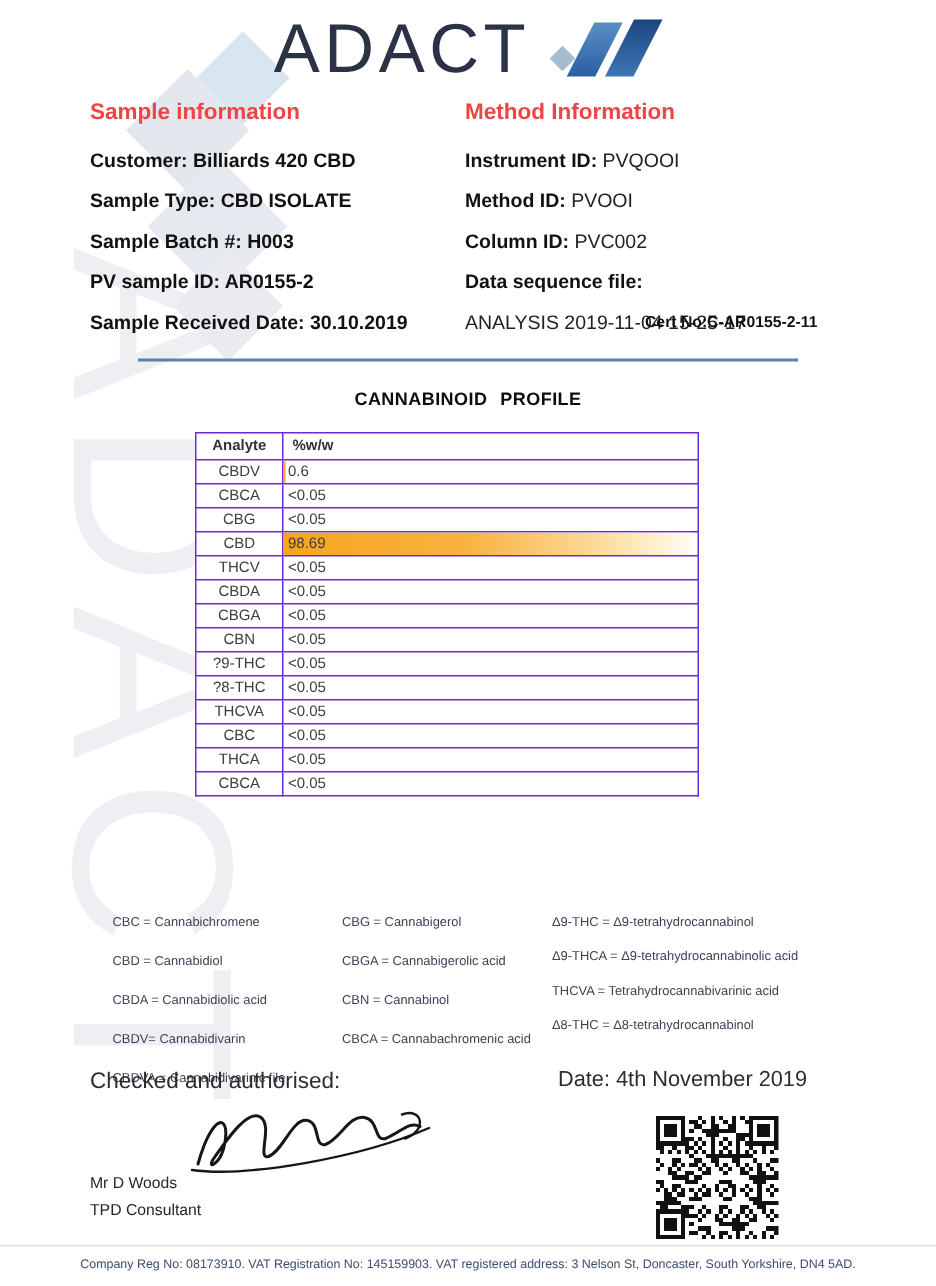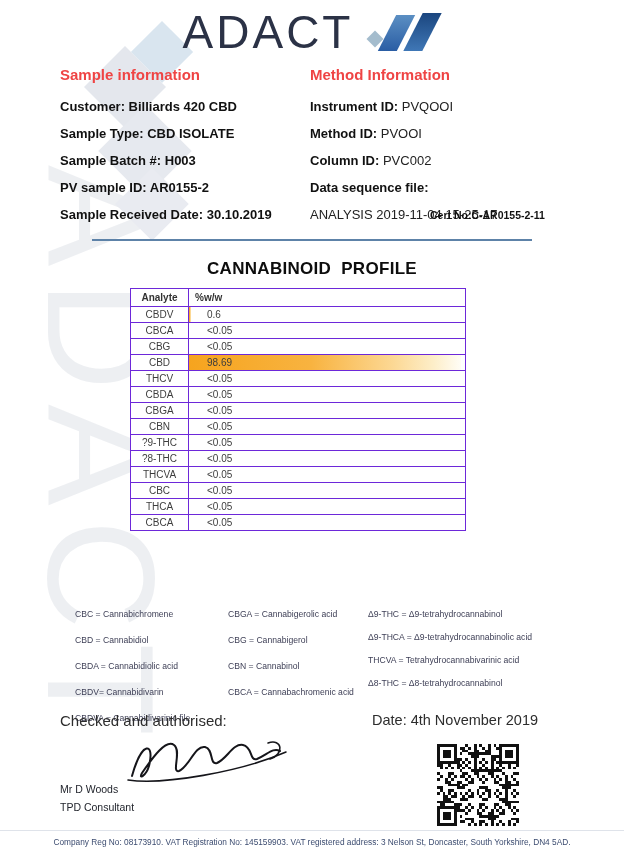--- a/index.html
+++ b/index.html
@@ -44,30 +44,30 @@
   .info-line  { font-size:13px; font-weight:bold; color:#111; line-height:27px; white-space:nowrap; }
   .info-field { font-size:13px; line-height:27px; white-space:nowrap; }
   .info-field .lbl { font-weight:bold; color:#111; }
   .info-field .val { font-weight:normal; color:#222; }
   .cert-no { position:absolute; left:430px; top:209px; font-size:10.5px; font-weight:bold; color:#111; z-index:2; }
 
   .rule { position:absolute; left:92px; top:239px; width:440px; height:2px; background:#5d82a8; z-index:2; }
 
   
   .profile-title { position:absolute; top:259px; left:0; right:0; text-align:center;
-    font-size:17px; font-weight:bold; color:#0d0d0d; word-spacing:5px; letter-spacing:.3px; z-index:2; }
+    font-size:12px; font-weight:bold; color:#0d0d0d; word-spacing:5px; letter-spacing:.3px; z-index:2; }
   table.profile { position:absolute; left:130px; top:288px; width:336px;
     border-collapse:collapse; table-layout:fixed; z-index:2; background:#fff; }
   table.profile th, table.profile td { border:1px solid #6d28d9; font-size:10px; overflow:hidden; }
   table.profile th { height:18px; font-weight:bold; color:#333; text-align:left; padding-left:6px; background:#fff; }
   table.profile th:first-child { text-align:center; padding-left:0; }
   table.profile col.c-analyte { width:58px; }
   table.profile td { height:16px; color:#3d3d3d; }
   td.analyte { text-align:center; }
-  td.value { position:relative; padding-left:18px; }
+  td.value { position:relative; padding-left:3px; }
   td.value .databar { position:absolute; left:0; top:0; bottom:0; min-width:2px;
     background:linear-gradient(90deg,#f6a41e 0%,#f8b340 45%,#fbd globe894 70%,#fdeec9 88%,#fffdf6 100%); }
   td.value .databar { background:linear-gradient(90deg,#f6a41e 0%,#f8b340 45%,#fcd894 75%,#fdeec9 90%,#fffdf6 100%); }
   td.value .val-text { position:relative; z-index:1; }
 
   
   .legend { position:absolute; left:75px; top:609px; right:20px; display:flex; z-index:2;
     font-size:8.6px; color:#3f4057; }
   .legend .col { list-style:none; }
   .legend .col1 { width:153px; }
@@ -208,22 +208,22 @@
 
 <div class="legend">
   <ul class="col col1" id="legend-col-0">
       <li>CBC = Cannabichromene</li>
       <li>CBD = Cannabidiol</li>
       <li>CBDA = Cannabidiolic acid</li>
       <li>CBDV= Cannabidivarin</li>
       <li>CBDVA = Cannabidivarinic file</li>
     </ul>
   <ul class="col col2" id="legend-col-1">
+      <li>CBG = Cannabigerol</li>
       <li>CBGA = Cannabigerolic acid</li>
-      <li>CBG = Cannabigerol</li>
       <li>CBN = Cannabinol</li>
       <li>CBCA = Cannabachromenic acid</li>
     </ul>
   <ul class="col col3" id="legend-col-2">
       <li>Δ9-THC = Δ9-tetrahydrocannabinol</li>
       <li>Δ9-THCA  = Δ9-tetrahydrocannabinolic acid</li>
       <li>THCVA = Tetrahydrocannabivarinic acid</li>
       <li>Δ8-THC = Δ8-tetrahydrocannabinol</li>
     </ul>
 </div>

